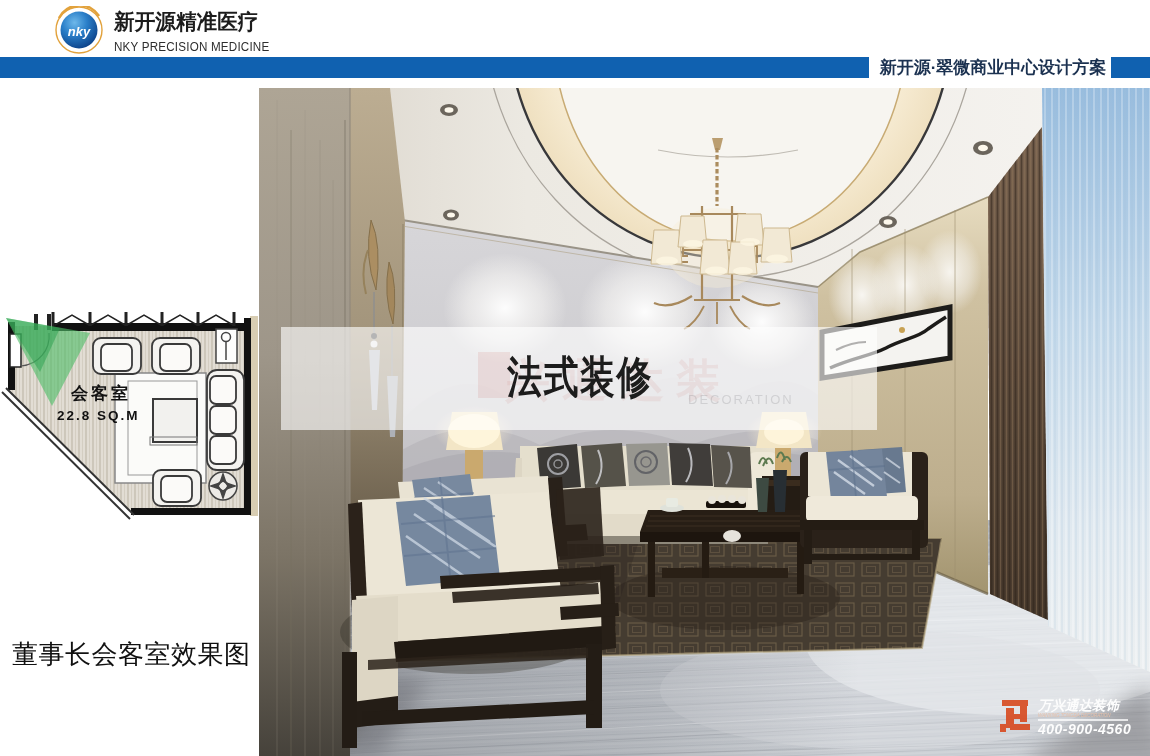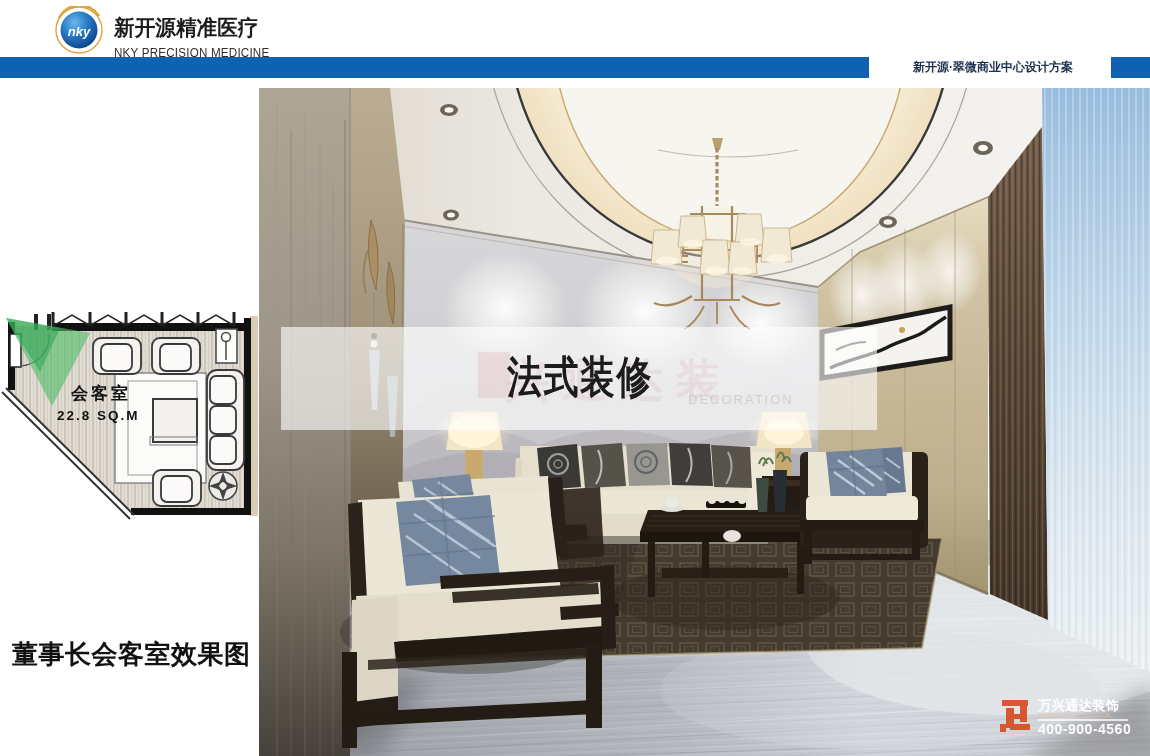--- a/index.html
+++ b/index.html
@@ -15,28 +15,28 @@
           <stop offset="100%" stop-color="#0b3f86"></stop>
 </radialGradient>
 </defs>
 <circle cx="26" cy="24" r="23" fill="none" stroke="#e2a23c" stroke-width="1.4"></circle>
 <path d="M 6 12 A 23 23 0 0 1 46 10" fill="none" stroke="#e2a23c" stroke-width="2.6"></path>
 <circle cx="26" cy="24" r="18.5" fill="url(#sph)"></circle>
 <text x="26" y="30" font-size="13" font-style="italic" font-weight="bold" fill="#fff" text-anchor="middle" font-family="Liberation Sans">nky</text>
 </svg>
 </div>
 
-<div class="abs" style="left:114px;top:13px;width:300px;">
+<div class="abs" style="left:114px;top:7px;width:300px;">
 <div style="font-size:21.5px;font-weight:bold;color:#1c1c1c;letter-spacing:0px;transform:scaleX(0.96);transform-origin:0 0;">新开源精准医疗</div>
 <div style="font-size:12px;color:#2e2e2e;margin-top:4px;letter-spacing:0.2px;transform:scaleX(0.97);transform-origin:0 0;">NKY PRECISION MEDICINE</div>
 </div>
 
 <div class="abs" style="left:0;top:57px;width:869px;height:21px;background:#1061b0;"></div>
 
-<div class="abs" style="left:878px;top:57px;width:230px;height:21px;font-size:12px;font-weight:bold;color:#1b3150;line-height:21px;text-align:center;">新开源·翠微商业中心设计方案</div>
+<div class="abs" style="left:878px;top:57px;width:230px;height:21px;font-size:17px;font-weight:bold;color:#1b3150;line-height:21px;text-align:center;">新开源·翠微商业中心设计方案</div>
 
 <div class="abs" style="left:1111px;top:57px;width:39px;height:21px;background:#1061b0;"></div>
 
 <div class="abs" style="left:259px;top:88px;width:891px;height:668px;">
 <svg width="891" height="668" viewBox="259 88 891 668">
 <defs>
 <linearGradient id="ceilg" x1="0" y1="0" x2="1" y2="0">
 <stop offset="0%" stop-color="#d8d2c8"></stop>
           <stop offset="30%" stop-color="#ece9e2"></stop>
           <stop offset="100%" stop-color="#f6f4f1"></stop>
@@ -492,23 +492,23 @@
 <path d="M 223 474 L 226 483 L 223 481 L 220 483 Z" fill="#444"></path>
 <path d="M 223 498 L 226 489 L 223 491 L 220 489 Z" fill="#444"></path>
 <path d="M 211 486 L 220 483 L 218 486 L 220 489 Z" fill="#444"></path>
 <path d="M 235 486 L 226 483 L 228 486 L 226 489 Z" fill="#444"></path>
 </g>
 
 <text x="71" y="399" font-size="17" font-weight="bold" fill="#111" letter-spacing="3">会客室</text>
 <text x="57" y="420" font-size="13.5" font-weight="bold" fill="#111" letter-spacing="2">22.8 SQ.M</text>
 </svg>
 
-<div class="abs" style="left:12px;top:637px;width:245px;font-size:26px;font-weight:bold;color:#111;letter-spacing:0.5px;">董事长会客室效果图</div>
-
-<div class="abs" style="left:998px;top:694px;width:152px;height:46px;">
+<div class="abs" style="left:12px;top:637px;width:245px;font-size:26px;font-weight:normal;color:#111;letter-spacing:0.5px;">董事长会客室效果图</div>
+
+<div class="abs" style="left:998px;top:694px;width:152px;height:46px;font-style:italic;">
 <svg width="152" height="46" viewBox="0 0 152 46">
 <g fill="#d8491e" opacity="0.9">
 <rect x="4" y="6" width="26" height="6"></rect>
 <rect x="22" y="6" width="7" height="22"></rect>
 <rect x="8" y="14" width="8" height="20"></rect>
 <rect x="12" y="20" width="16" height="5"></rect>
 <rect x="12" y="30" width="20" height="6"></rect>
 <rect x="2" y="30" width="6" height="8"></rect>
 </g>
 <text x="40" y="16" font-size="13.5" font-weight="bold" fill="#fdfdfd">万兴通达装饰</text>

